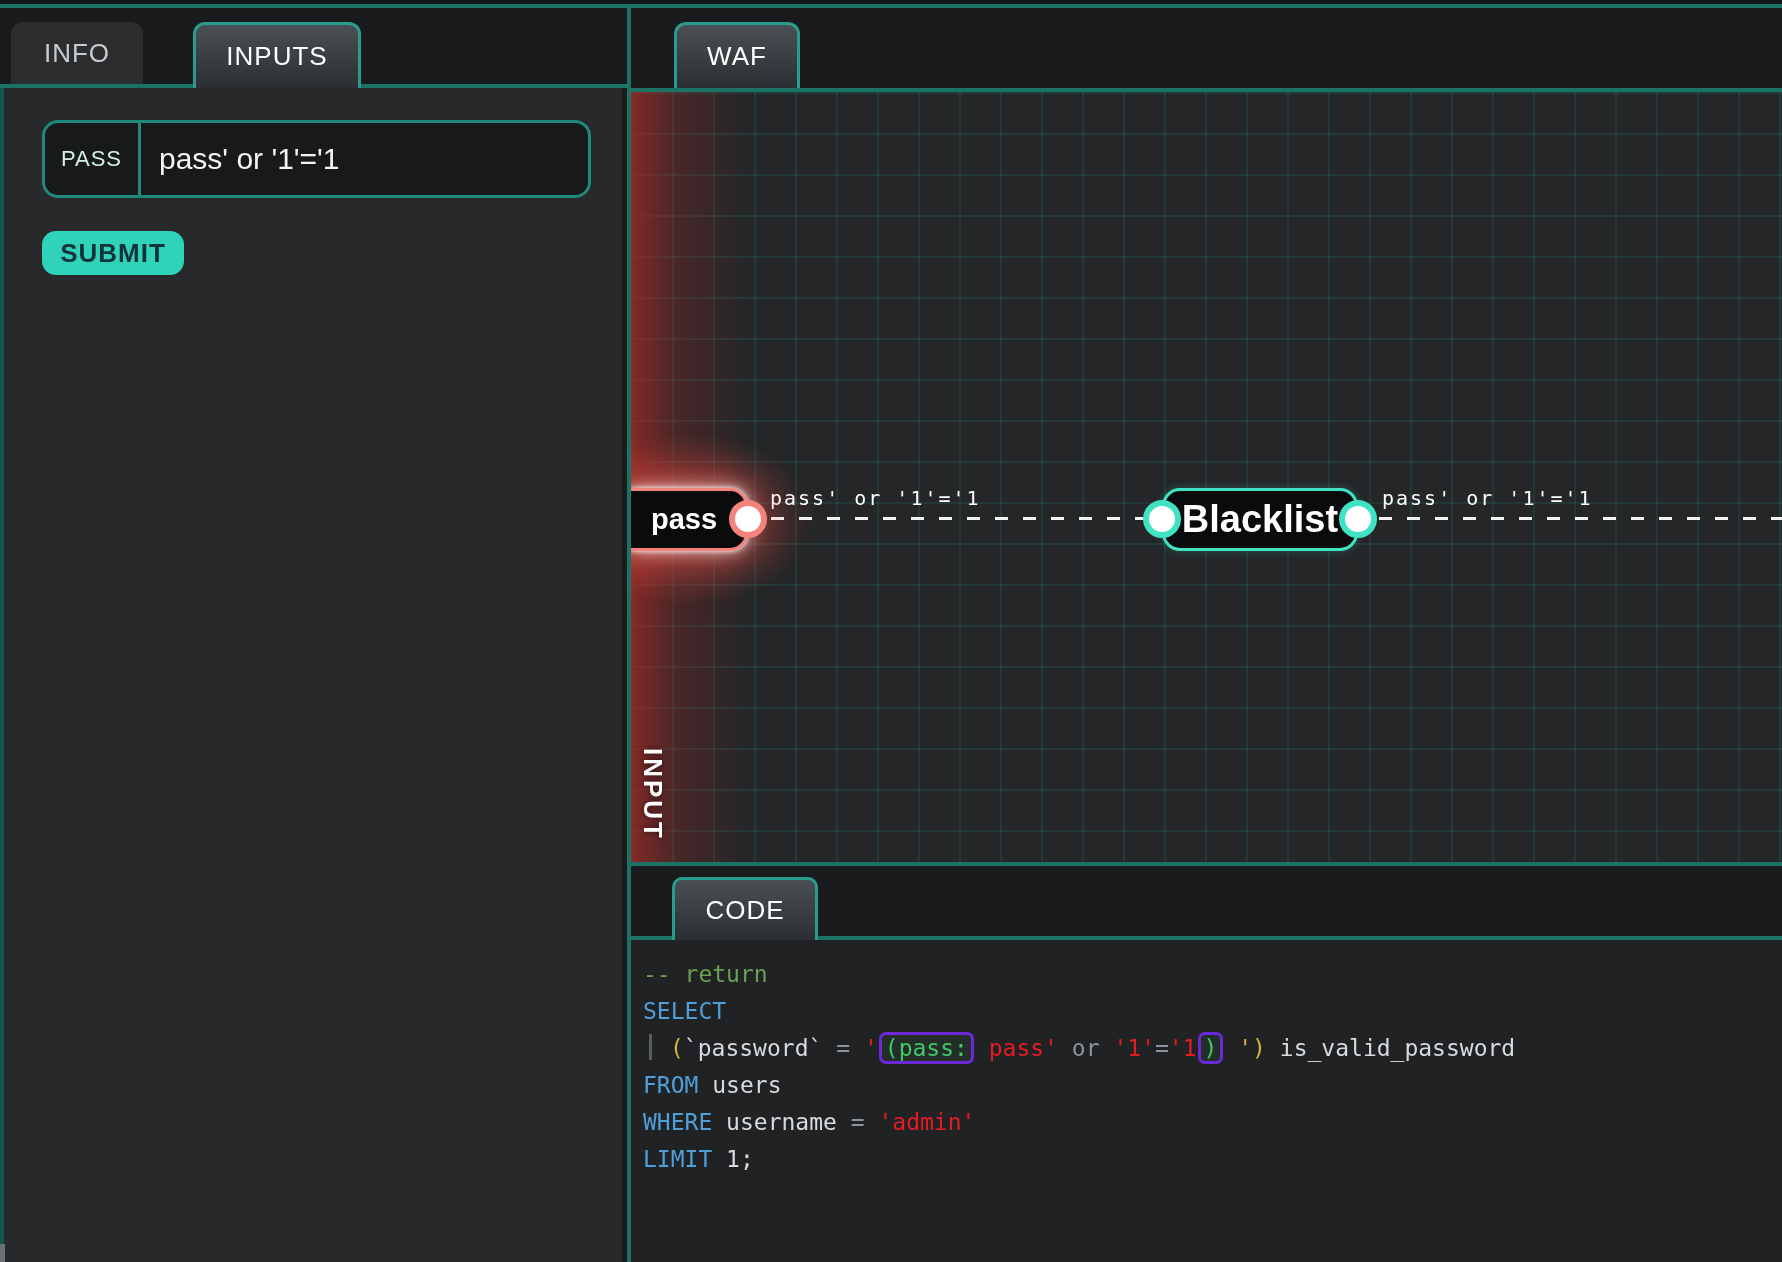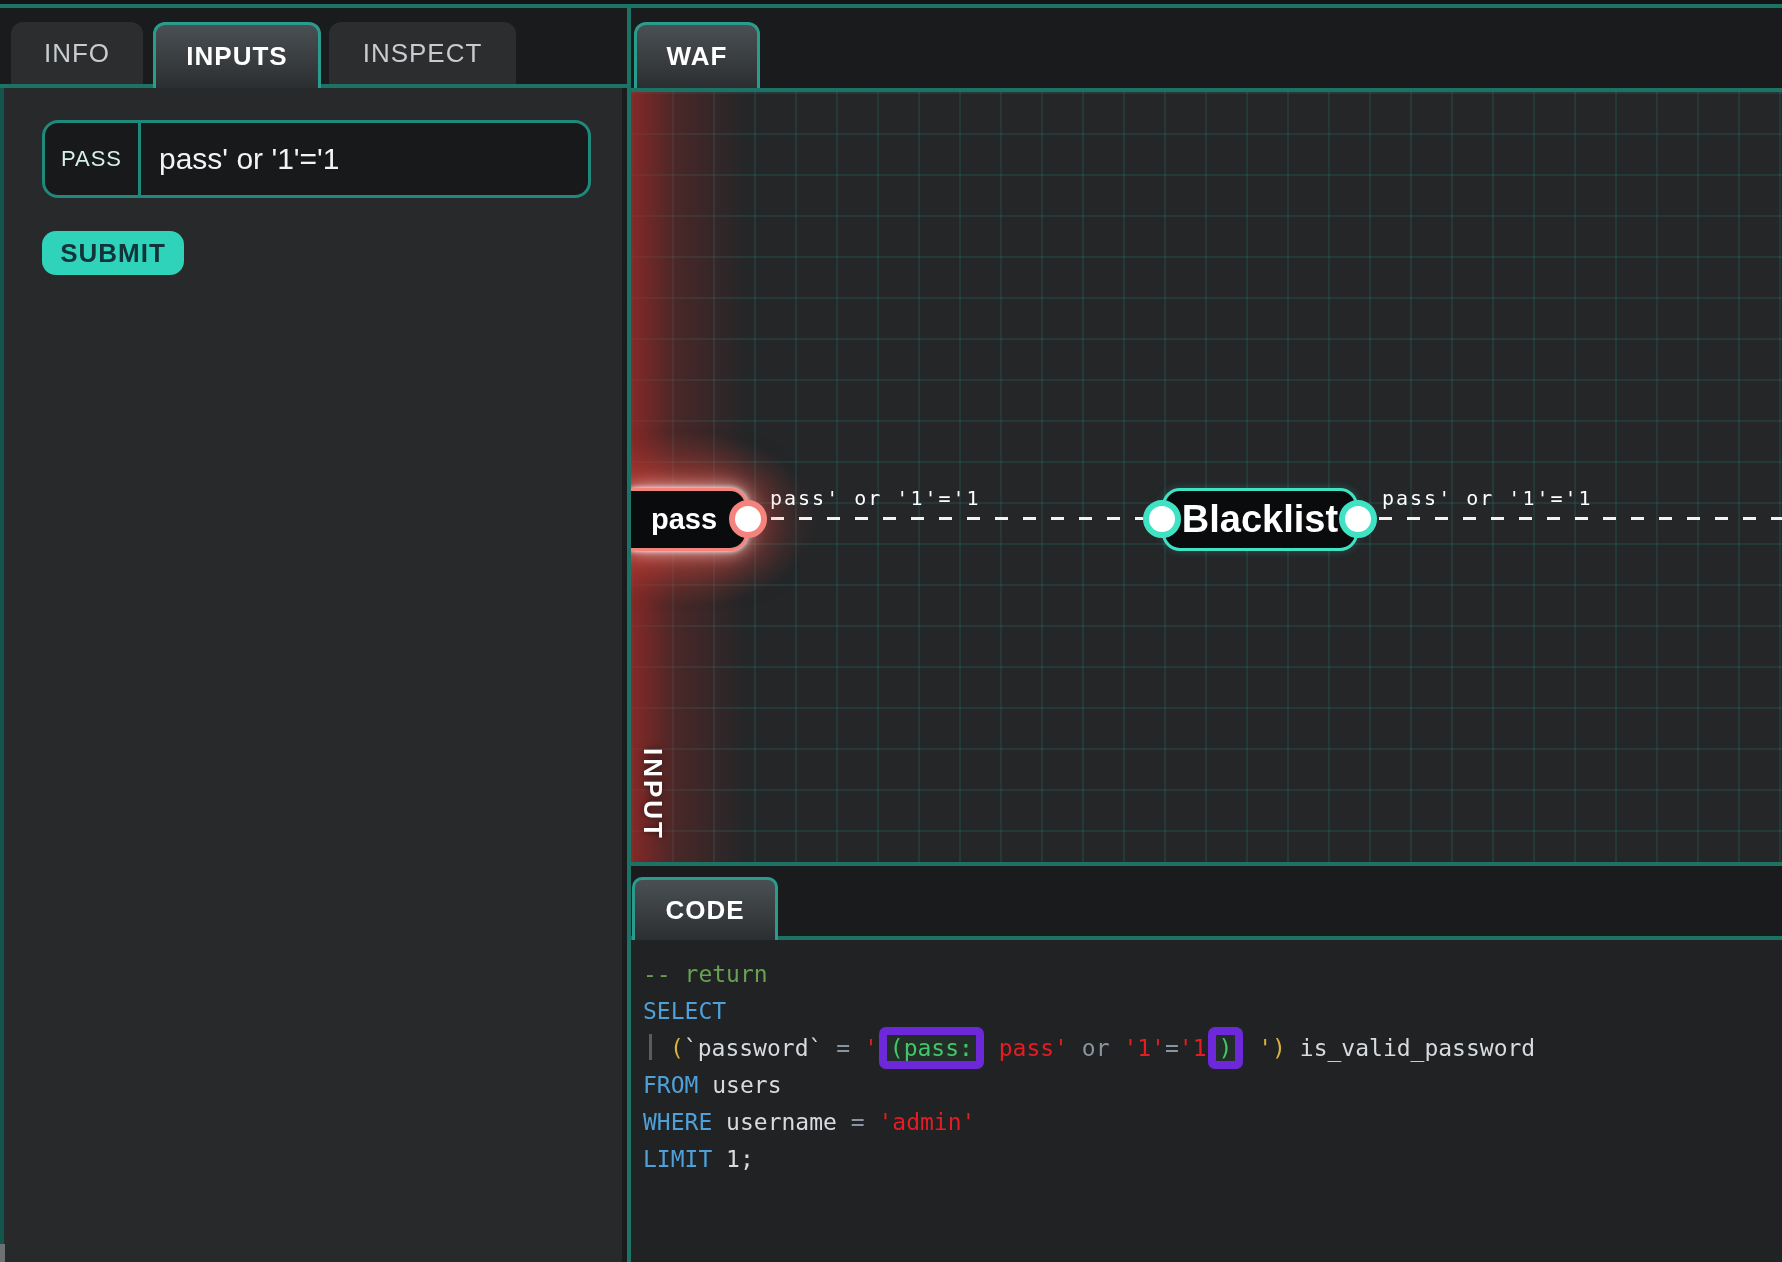--- a/index.html
+++ b/index.html
@@ -13,21 +13,21 @@
   .v-divider{position:absolute;left:627px;top:8px;width:4px;height:1254px;background:var(--accent);z-index:2;}
   .waf-hline{position:absolute;left:627px;top:88px;width:1155px;height:4px;background:var(--accent);z-index:2;}
   .mid-hline{position:absolute;left:627px;top:862px;width:1155px;height:4px;background:var(--accent);z-index:2;}
   .code-hline{position:absolute;left:627px;top:936px;width:1155px;height:4px;background:var(--accent);z-index:2;}
 
   
   .tab{position:absolute;top:22px;height:62px;border-radius:12px 12px 0 0;display:flex;align-items:center;
        justify-content:center;font-size:26px;letter-spacing:1px;color:#c9cccf;background:#2b2d2f;
        box-sizing:border-box;cursor:pointer;z-index:1;}
   .tab.active{background:linear-gradient(180deg,#4a4f53,#2c2f31);border:3px solid #2a9c8d;border-bottom:none;
-       color:#ffffff;font-weight:bold;height:66px;z-index:3;}
+       color:#ffffff;font-weight:normal;height:66px;z-index:3;margin-left:40px;}
   .tab-info{left:11px;width:132px;}
   .tab-inputs{left:153px;width:168px;}
   .tab-inspect{left:329px;width:187px;}
   .tab-waf{left:634px;width:126px;}
   .btab{top:877px;height:59px;border-radius:10px 10px 0 0;}
   .btab.active{height:63px;}
   .tab-code{left:632px;width:146px;}
   .tab-result{left:783px;width:174px;}
 
   
@@ -77,39 +77,38 @@
        font-size:23px;line-height:37px;white-space:pre;color:var(--c-plain);}
   .code-line{white-space:pre;}
   .indent-guide{display:inline-block;width:3px;height:26px;background:#595d60;vertical-align:-4px;
        margin:0 18px 0 6px;}
   .tk-comment{color:var(--c-comment);}
   .tk-kw{color:var(--c-kw);}
   .tk-str{color:var(--c-str);}
   .tk-op{color:var(--c-op);}
   .tk-yellow{color:var(--c-yellow);}
   .tk-plain{color:var(--c-plain);}
-  .tk-tag{color:var(--c-tag);background:rgba(64,160,88,.10);border:8px solid #6d28d9;border-radius:7px;
+  .tk-tag{color:var(--c-tag);background:rgba(64,160,88,.10);border:3px solid #6d28d9;border-radius:7px;
        padding:0 3px;margin:0 1px;}
 </style>
 </head>
 <body>
 
 <div class="page">
 
   <div class="top-strip"></div>
   <div class="top-rule"></div>
   <div class="left-hline"></div>
   <div class="v-divider"></div>
   <div class="waf-hline"></div>
   <div class="mid-hline"></div>
   <div class="code-hline"></div>
 
   <div class="tab tab-info">INFO</div>
   <div class="tab tab-inputs active">INPUTS</div>
-  <div class="tab tab-inspect">INSPECT</div>
 
   <div class="left-panel">
     <div class="field">
       <div class="field-label">PASS</div>
       <input class="field-input" type="text" value="pass' or '1'='1" style="">
     </div>
     <button class="submit-btn">SUBMIT</button>
   </div>
   <div class="scroll-thumb"></div>
 

